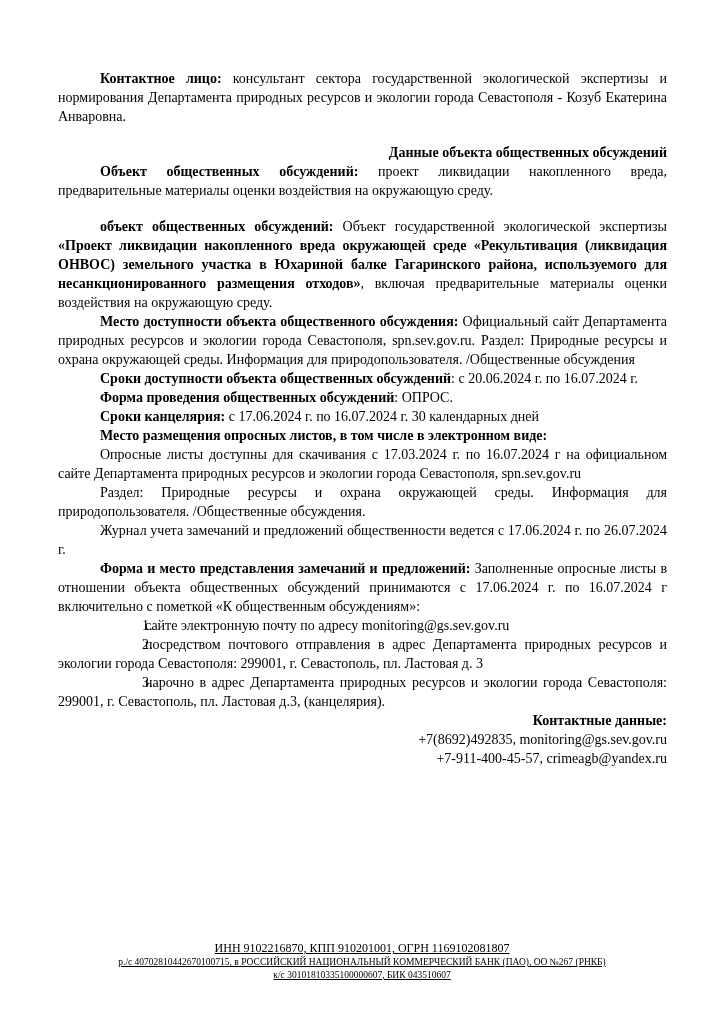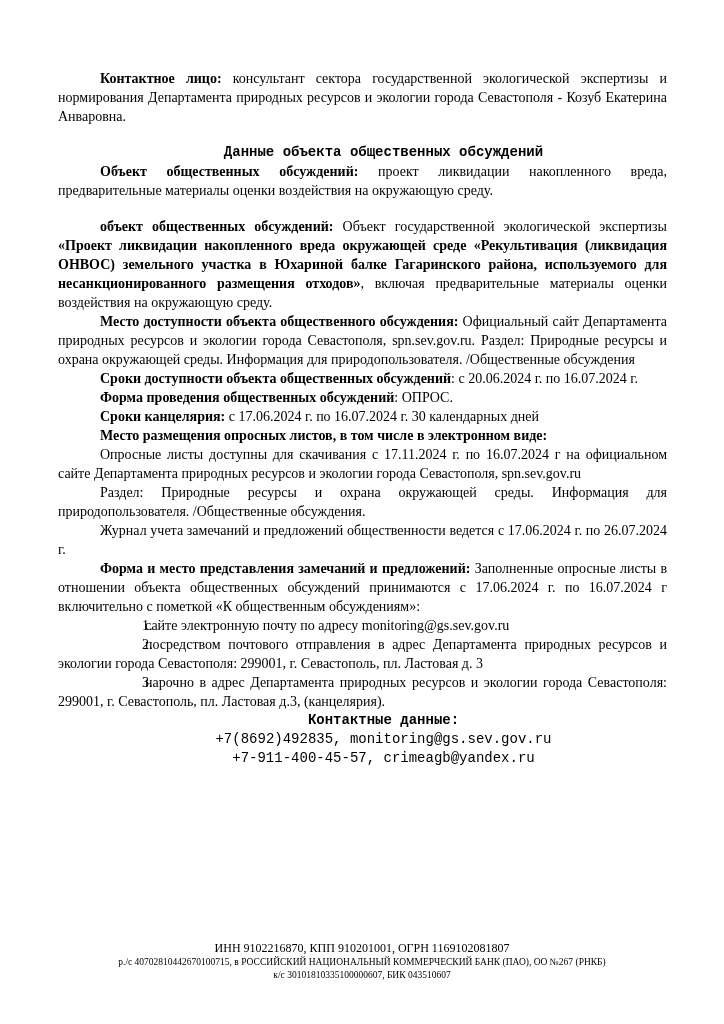--- a/index.html
+++ b/index.html
@@ -16,49 +16,50 @@
     left: 58px; top: 69px;
     width: 609px;
     font-size: 14px;
     line-height: 19px;
   }
   .para {
     margin: 0;
     text-indent: 42px;
     text-align: justify;
   }
-  .para.left { text-align: center; font-family: Liberation Mono, monospace; }
+  .para.left { text-align: right; }
   .para.blank { height: 16.9px; }
   .bold { font-weight: bold; }
   .list-num { display: inline-block; width: 45px; }
   .footer {
     position: absolute;
     top: 941px; left: 0;
     width: 724px;
     text-align: center;
+    text-decoration: underline;
   }
   .footer-line1 { font-size: 12px; line-height: 15px; margin: 0; }
   .footer-small { font-size: 9.5px; line-height: 11.5px; margin: 1px; }
 </style>
 </head>
 <body>
 
 <div class="doc-body">
     <p class="para"><span class="bold">Контактное лицо:</span><span> консультант сектора государственной экологической экспертизы и нормирования Департамента природных ресурсов и экологии города Севастополя - Козуб Екатерина Анваровна.</span></p>
     <p class="para blank"></p>
     <p class="para left"><span class="bold">Данные объекта общественных обсуждений</span></p>
     <p class="para"><span class="bold">Объект общественных обсуждений:</span><span> проект ликвидации накопленного вреда, предварительные материалы оценки воздействия на окружающую среду.</span></p>
     <p class="para blank"></p>
     <p class="para"><span class="bold">объект общественных обсуждений:</span><span> Объект государственной экологической экспертизы </span><span class="bold">«Проект ликвидации накопленного вреда окружающей среде «Рекультивация (ликвидация ОНВОС) земельного участка в Юхариной балке Гагаринского района, используемого для несанкционированного размещения отходов»</span><span>, включая предварительные материалы оценки воздействия на окружающую среду.</span></p>
     <p class="para"><span class="bold">Место доступности объекта общественного обсуждения:</span><span> Официальный сайт Департамента природных ресурсов и экологии города Севастополя, spn.sev.gov.ru. Раздел: Природные ресурсы и охрана окружающей среды. Информация для природопользователя. /Общественные обсуждения</span></p>
     <p class="para"><span class="bold">Сроки доступности объекта общественных обсуждений</span><span>: с 20.06.2024 г. по 16.07.2024 г.</span></p>
     <p class="para"><span class="bold">Форма проведения общественных обсуждений</span><span>: ОПРОС.</span></p>
     <p class="para"><span class="bold">Сроки канцелярия:</span><span> с 17.06.2024 г. по 16.07.2024 г. 30 календарных дней</span></p>
     <p class="para"><span class="bold">Место размещения опросных листов, в том числе в электронном виде:</span></p>
-    <p class="para"><span>Опросные листы доступны для скачивания с 17.11.2024 г. по 16.07.2024 г на официальном сайте Департамента природных ресурсов и экологии города Севастополя, spn.sev.gov.ru</span></p>
+    <p class="para"><span>Опросные листы доступны для скачивания с 17.03.2024 г. по 16.07.2024 г на официальном сайте Департамента природных ресурсов и экологии города Севастополя, spn.sev.gov.ru</span></p>
     <p class="para"><span>Раздел: Природные ресурсы и охрана окружающей среды. Информация для природопользователя. /Общественные обсуждения.</span></p>
     <p class="para"><span>Журнал учета замечаний и предложений общественности ведется с 17.06.2024 г. по 26.07.2024 г.</span></p>
     <p class="para"><span class="bold">Форма и место представления замечаний и предложений:</span><span> Заполненные опросные листы в отношении объекта общественных обсуждений принимаются с 17.06.2024 г. по 16.07.2024 г включительно с пометкой «К общественным обсуждениям»:</span></p>
     <p class="para"><span class="list-num">1.</span><span>сайте электронную почту по адресу monitoring@gs.sev.gov.ru</span></p>
     <p class="para"><span class="list-num">2.</span><span>посредством почтового отправления в адрес Департамента природных ресурсов и экологии города Севастополя: 299001, г. Севастополь, пл. Ластовая д. 3</span></p>
     <p class="para"><span class="list-num">3.</span><span>нарочно в адрес Департамента природных ресурсов и экологии города Севастополя: 299001, г. Севастополь, пл. Ластовая д.3, (канцелярия).</span></p>
     <p class="para left"><span class="bold">Контактные данные:</span></p>
     <p class="para left"><span>+7(8692)492835, monitoring@gs.sev.gov.ru</span></p>
     <p class="para left"><span>+7-911-400-45-57, crimeagb@yandex.ru</span></p>
   </div>

